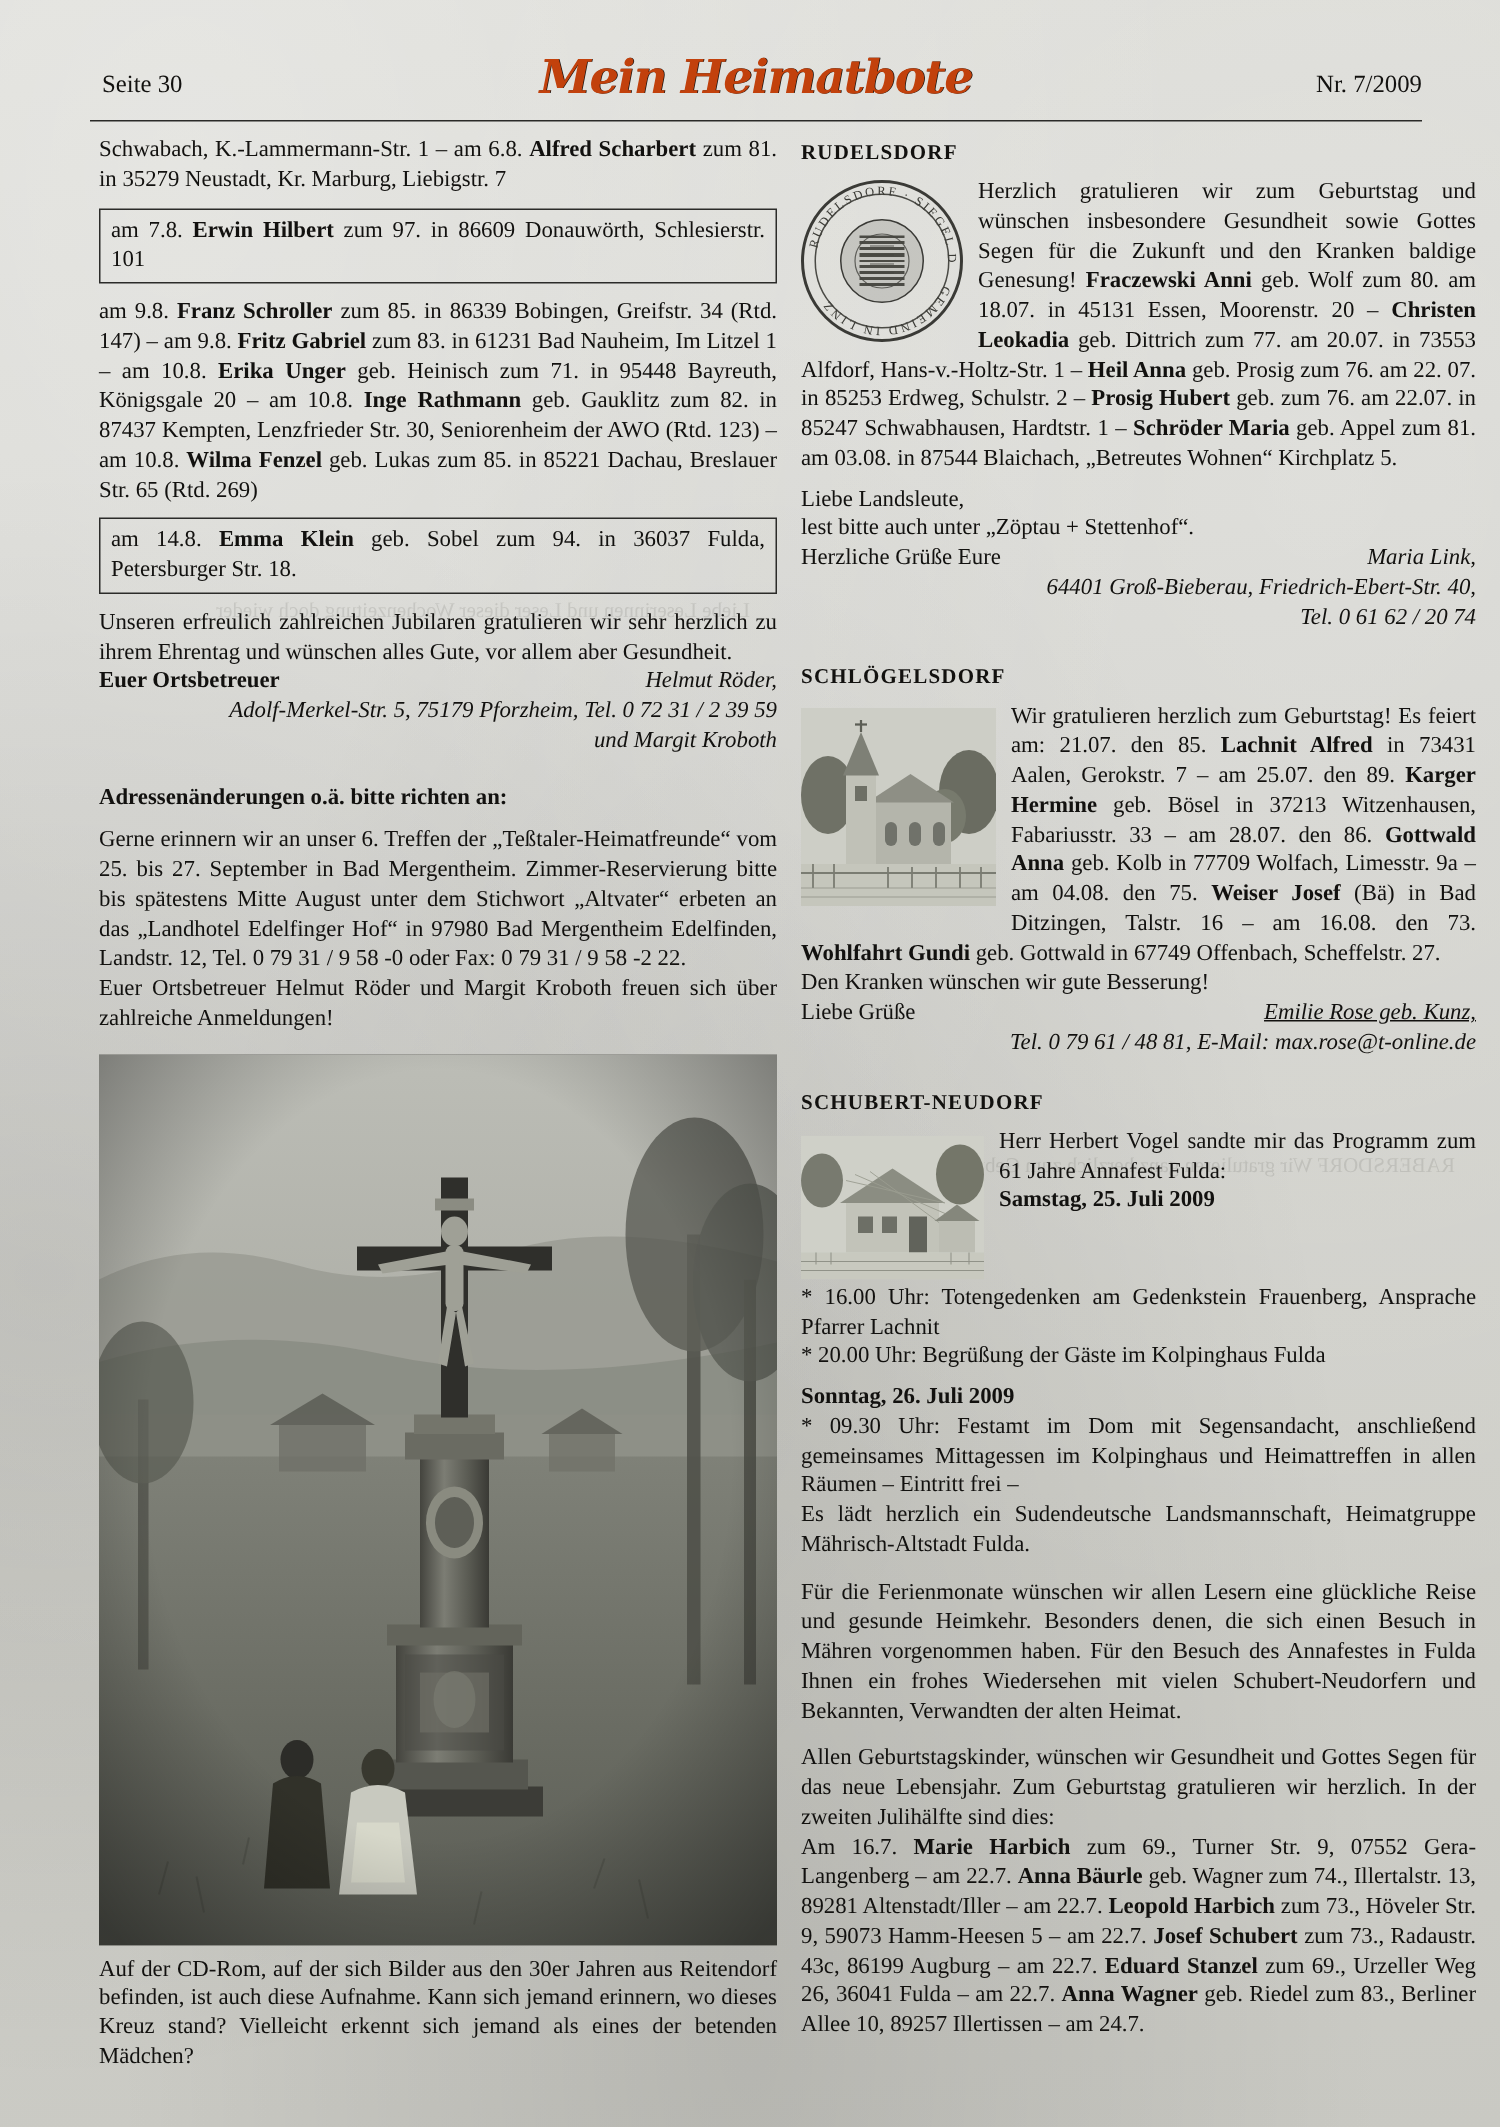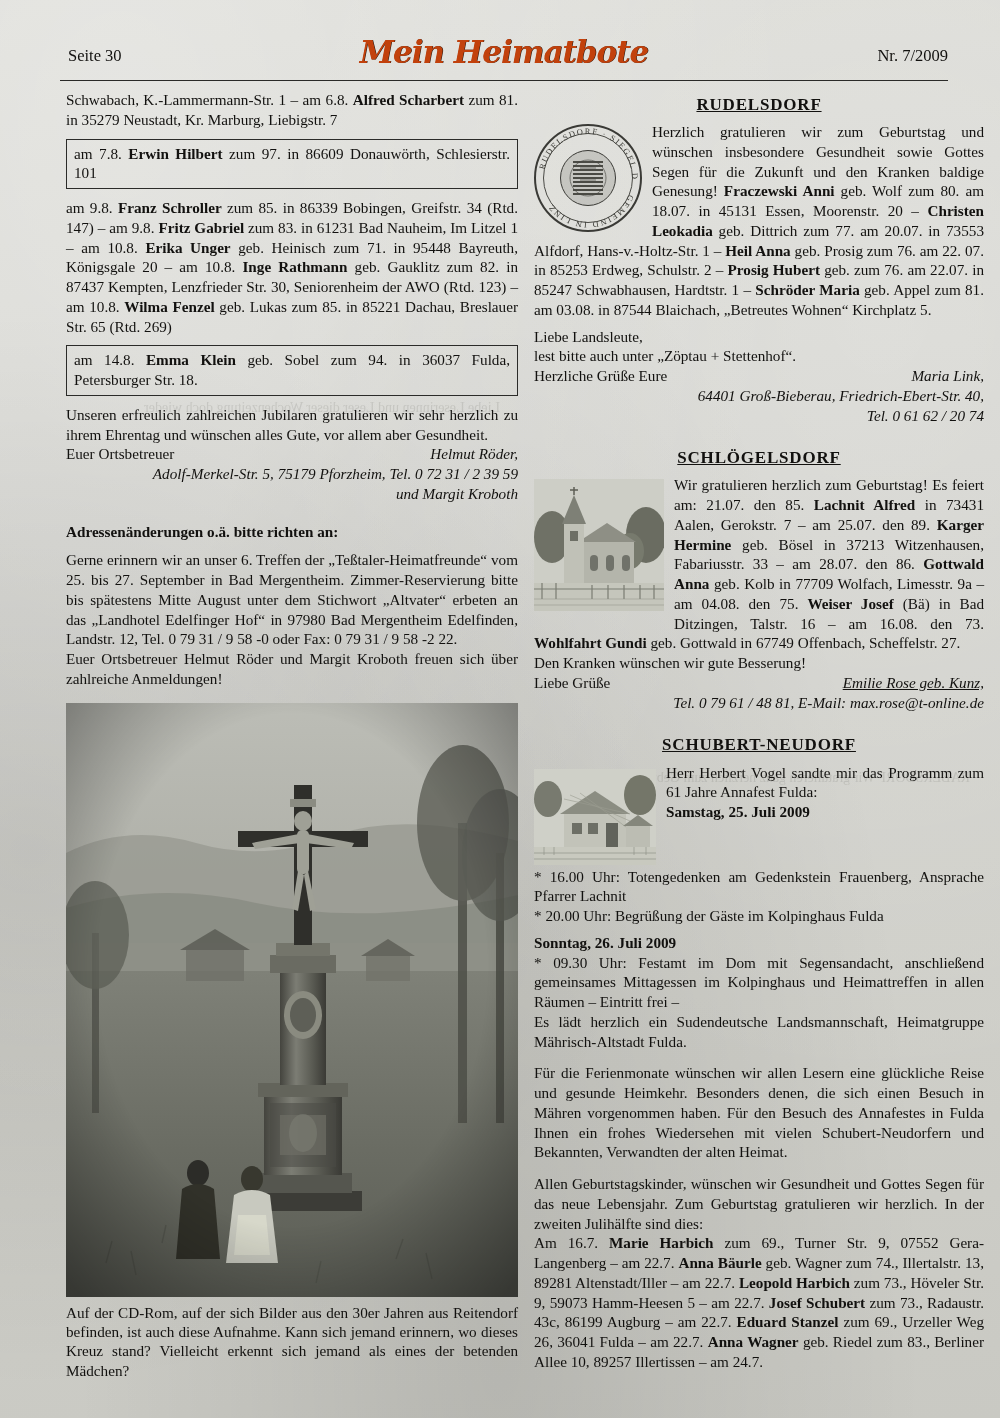--- a/index.html
+++ b/index.html
@@ -84,26 +84,24 @@
 
   b, .b { font-weight: bold; }
 
   .boxed {
     border: 1.3px solid #2b2b29;
     padding: 4px 7px 5px 7px;
     margin: 9px 0 9px 0;
   }
 
   .sect-head {
-    text-align: center;
     font-weight: bold;
-    font-size: 17px;
+    font-size: 14px;
     letter-spacing: 0.8px;
     margin: 4px 0 6px 0;
-    text-decoration: underline;
   }
   .right-it {
     text-align: right;
     font-style: italic;
   }
   .sub-head {
     font-weight: bold;
     margin-bottom: 2px;
   }
 
@@ -212,21 +210,21 @@
 
     <p>am 9.8. <b>Franz Schroller</b> zum 85. in 86339 Bobingen, Greifstr. 34 (Rtd. 147) – am 9.8. <b>Fritz Gabriel</b> zum 83. in 61231 Bad Nauheim, Im Litzel 1 – am 10.8. <b>Erika Unger</b> geb. Heinisch zum 71. in 95448 Bayreuth, Königsgale 20 – am 10.8. <b>Inge Rathmann</b> geb. Gauklitz zum 82. in 87437 Kempten, Lenzfrieder Str. 30, Seniorenheim der AWO (Rtd. 123) – am 10.8. <b>Wilma Fenzel</b> geb. Lukas zum 85. in 85221 Dachau, Breslauer Str. 65 (Rtd. 269)</p>
 
     <div class="boxed">
       <span>am 14.8. <b>Emma Klein</b> geb. Sobel zum 94. in 36037 Fulda, Petersburger Str. 18.</span>
     </div>
 
     <p>Unseren erfreulich zahlreichen Jubilaren gratulieren wir sehr herzlich zu ihrem Ehrentag und wünschen alles Gute, vor allem aber Gesundheit.</p>
 
     <p style="overflow:hidden;">
-      <span style="float:left;">Euer Ortsbetreuer</span>
+      <span style="float:left;font-weight:bold;">Euer Ortsbetreuer</span>
       <span style="float:right; font-style:italic;">Helmut Röder,</span>
     </p>
     <p class="right-it">Adolf-Merkel-Str. 5, 75179 Pforzheim, Tel. 0 72 31 / 2 39 59</p>
     <p class="right-it">und Margit Kroboth</p>
 
     <div class="gap-l"></div>
 
     <p class="sub-head">Adressenänderungen o.ä. bitte richten an:</p>
 
     <div class="gap-s"></div>

